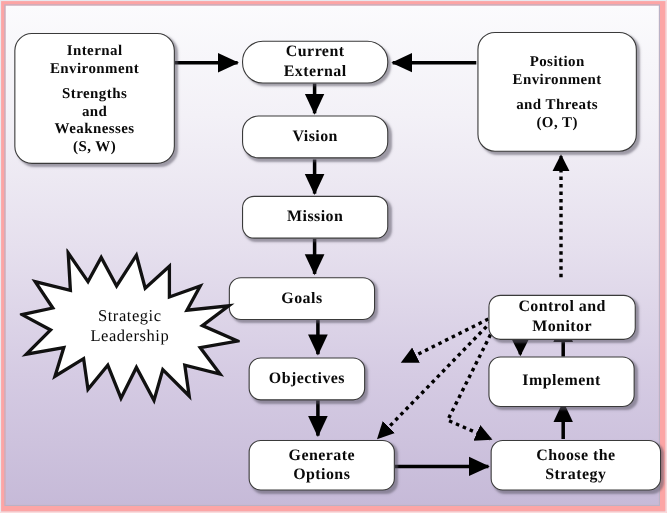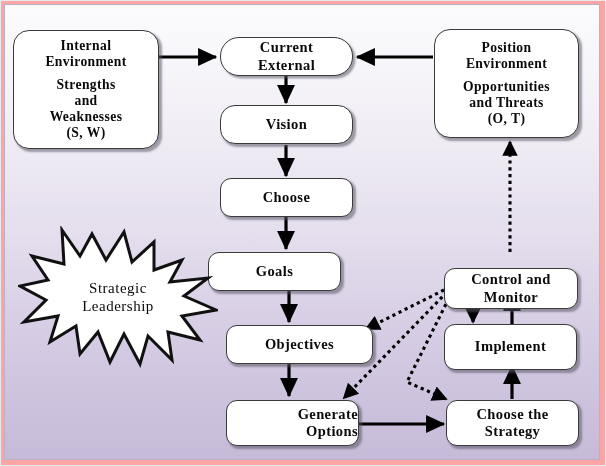--- a/index.html
+++ b/index.html
@@ -149,52 +149,51 @@
     <span class="line">Strengths</span>
     <span class="line">and</span>
     <span class="line">Weaknesses</span>
     <span class="line">(S, W)</span>
   </div>
 
   <div class="node env" style="left:434px; top:29px; width:145px; height:109px;">
     <span class="line">Position</span>
     <span class="line">Environment</span>
     <span class="gap"></span>
-    <span class="line">Opportunities</span>
     <span class="line">and Threats</span>
     <span class="line">(O, T)</span>
   </div>
 
   <div class="node small" style="left:220px; top:37px; width:133px; height:39px;border-radius:19px;">
     <span class="line">Current</span>
     <span class="line">External</span>
   </div>
 
   <div class="node small" style="left:220px; top:105px; width:133px; height:39px;border-radius:15px;">
     <span class="line">Vision</span>
   </div>
 
   <div class="node small" style="left:220px; top:178px; width:133px; height:39px;">
-    <span class="line">Choose</span>
+    <span class="line">Mission</span>
   </div>
 
   <div class="node small" style="left:208px; top:252px; width:133px; height:39px;">
     <span class="line">Goals</span>
   </div>
 
-  <div class="node small" style="left:226px; top:325px; width:147px; height:39px;">
+  <div class="node small" style="left:226px; top:325px; width:106px; height:39px;">
     <span class="line">Objectives</span>
   </div>
 
-  <div class="node small" style="left:226px; top:400px; width:133px; height:46px;align-items:flex-end;">
+  <div class="node small" style="left:226px; top:400px; width:133px; height:46px;">
     <span class="line">Generate</span>
     <span class="line">Options</span>
   </div>
 
-  <div class="node small" style="left:446px; top:400px; width:133px; height:46px;">
+  <div class="node small" style="left:446px; top:400px; width:155px; height:46px;">
     <span class="line">Choose the</span>
     <span class="line">Strategy</span>
   </div>
 
   <div class="node small" style="left:444px; top:324px; width:133px; height:46px;">
     <span class="line">Implement</span>
   </div>
 
   <div class="node small" style="left:444px; top:252px; width:134px; height:41px;margin-top:16px;">
     <span class="line">Control and</span>

